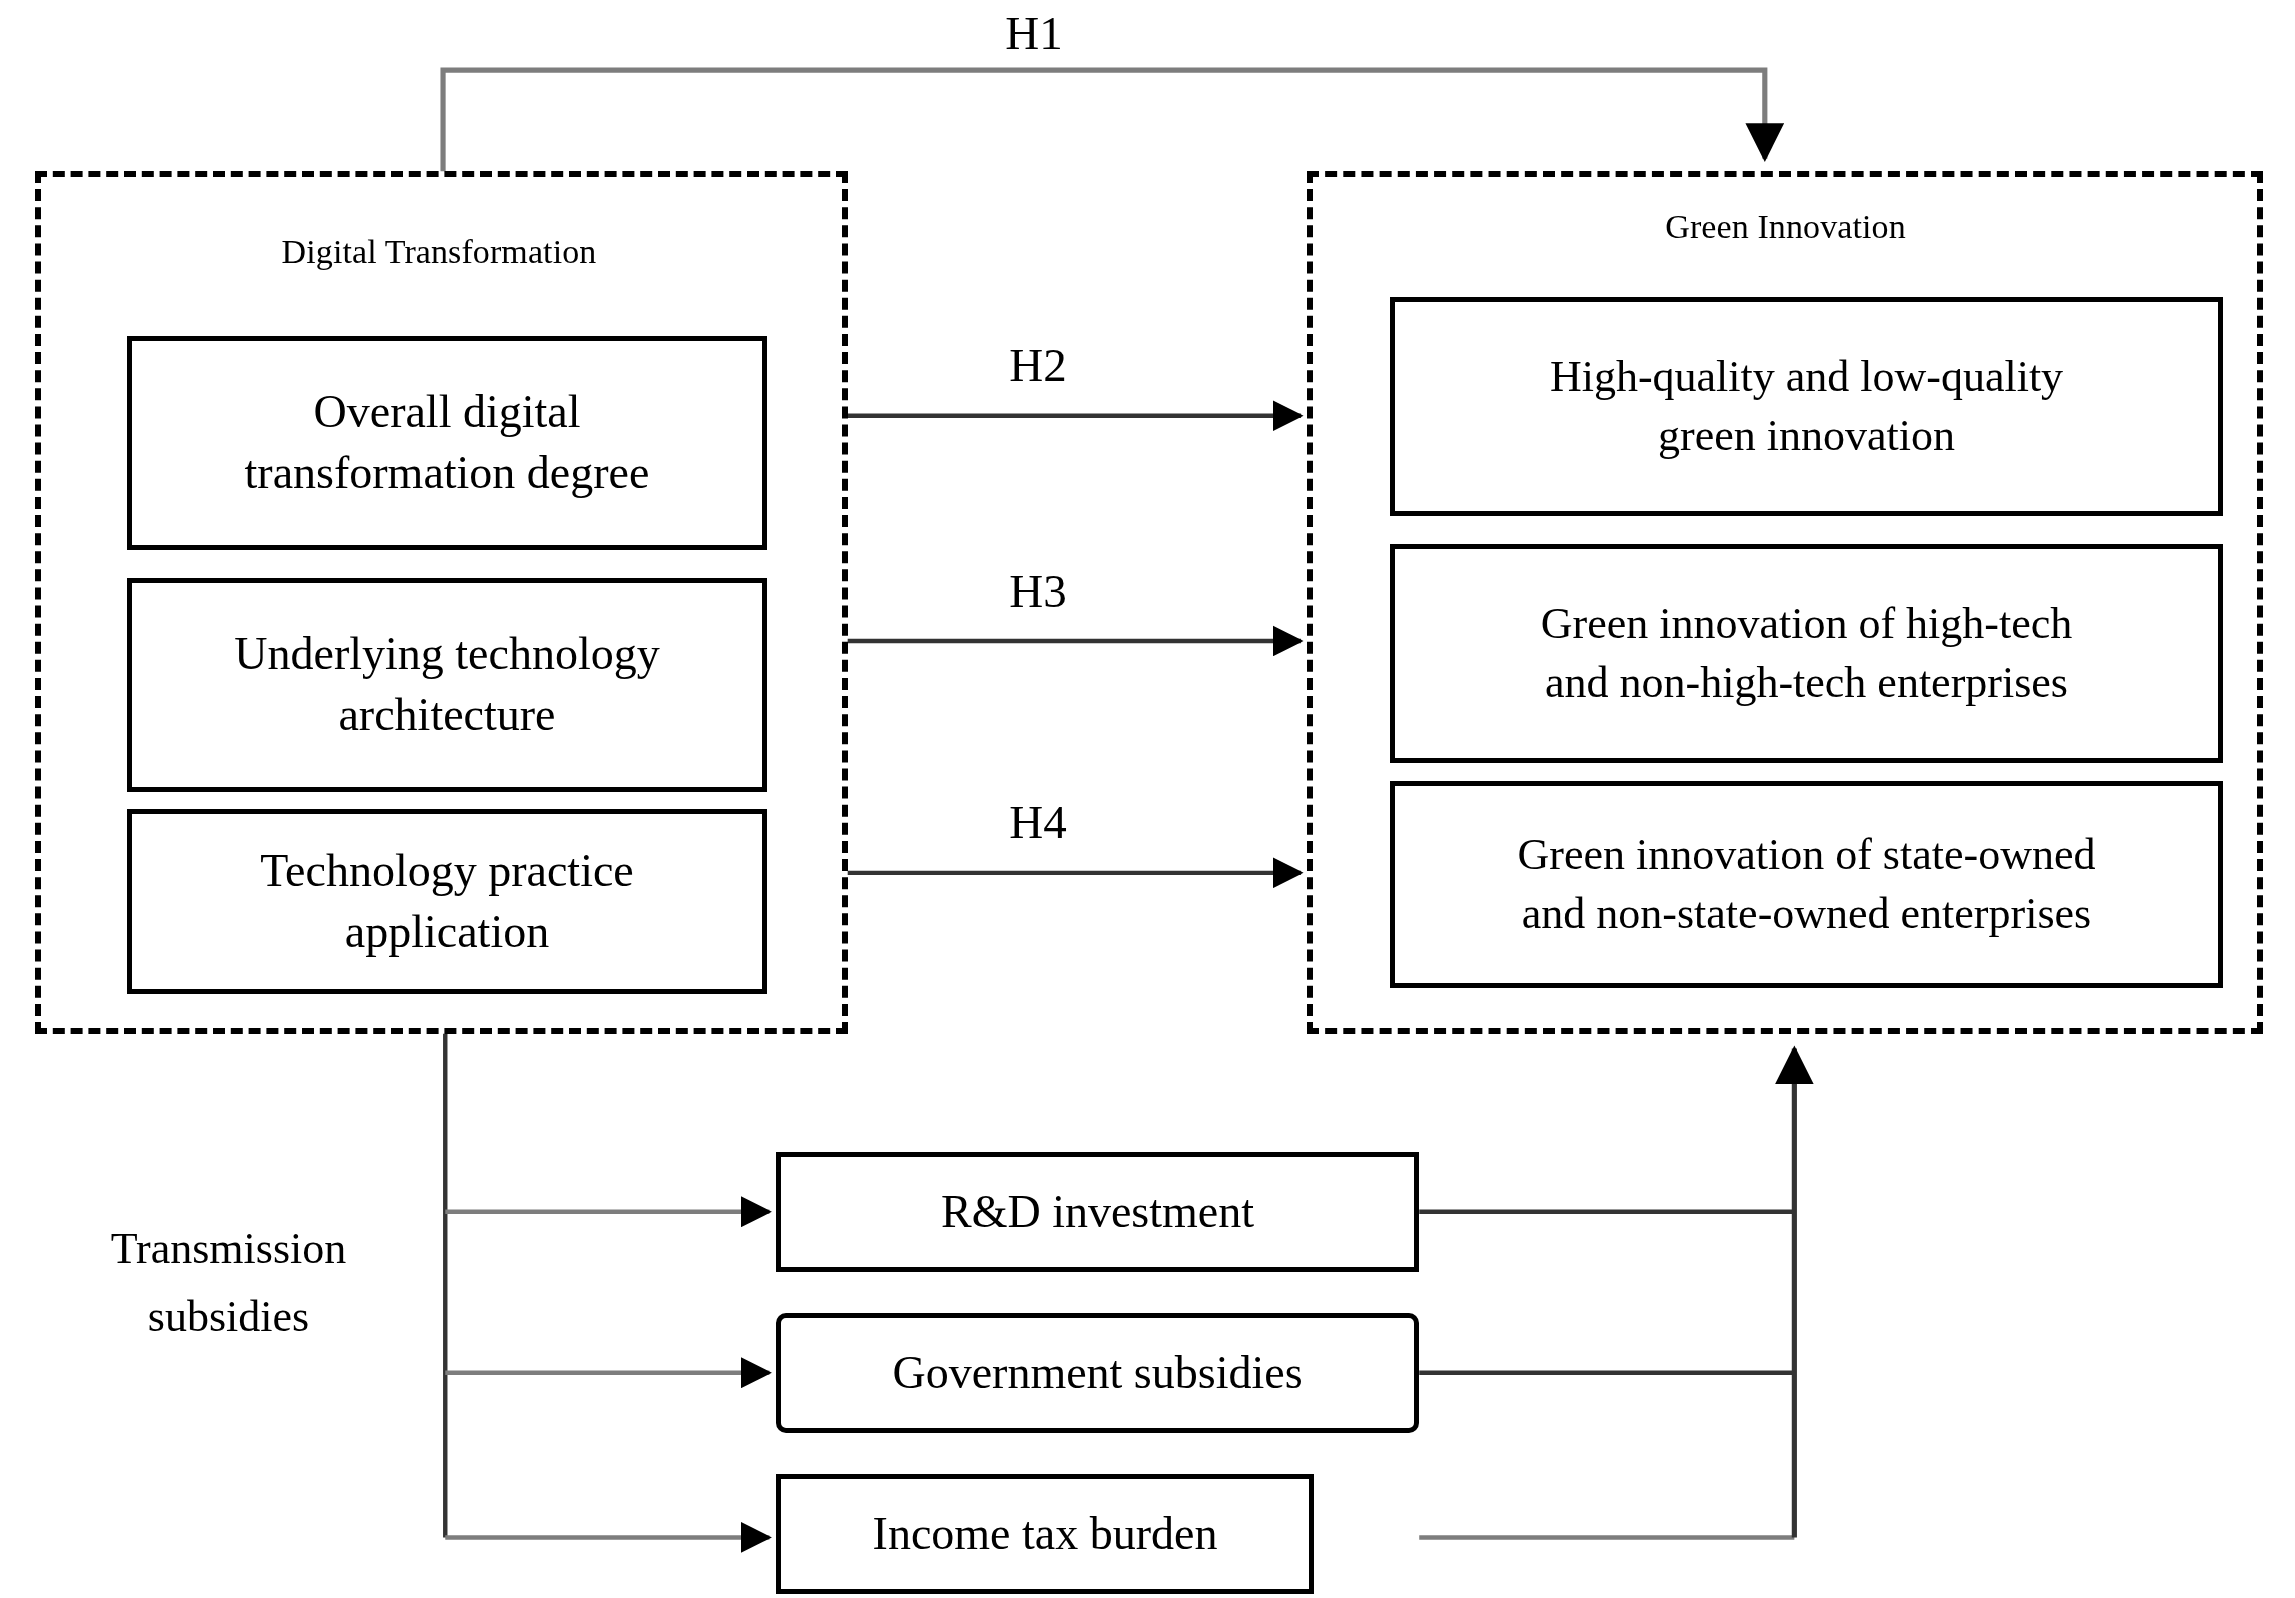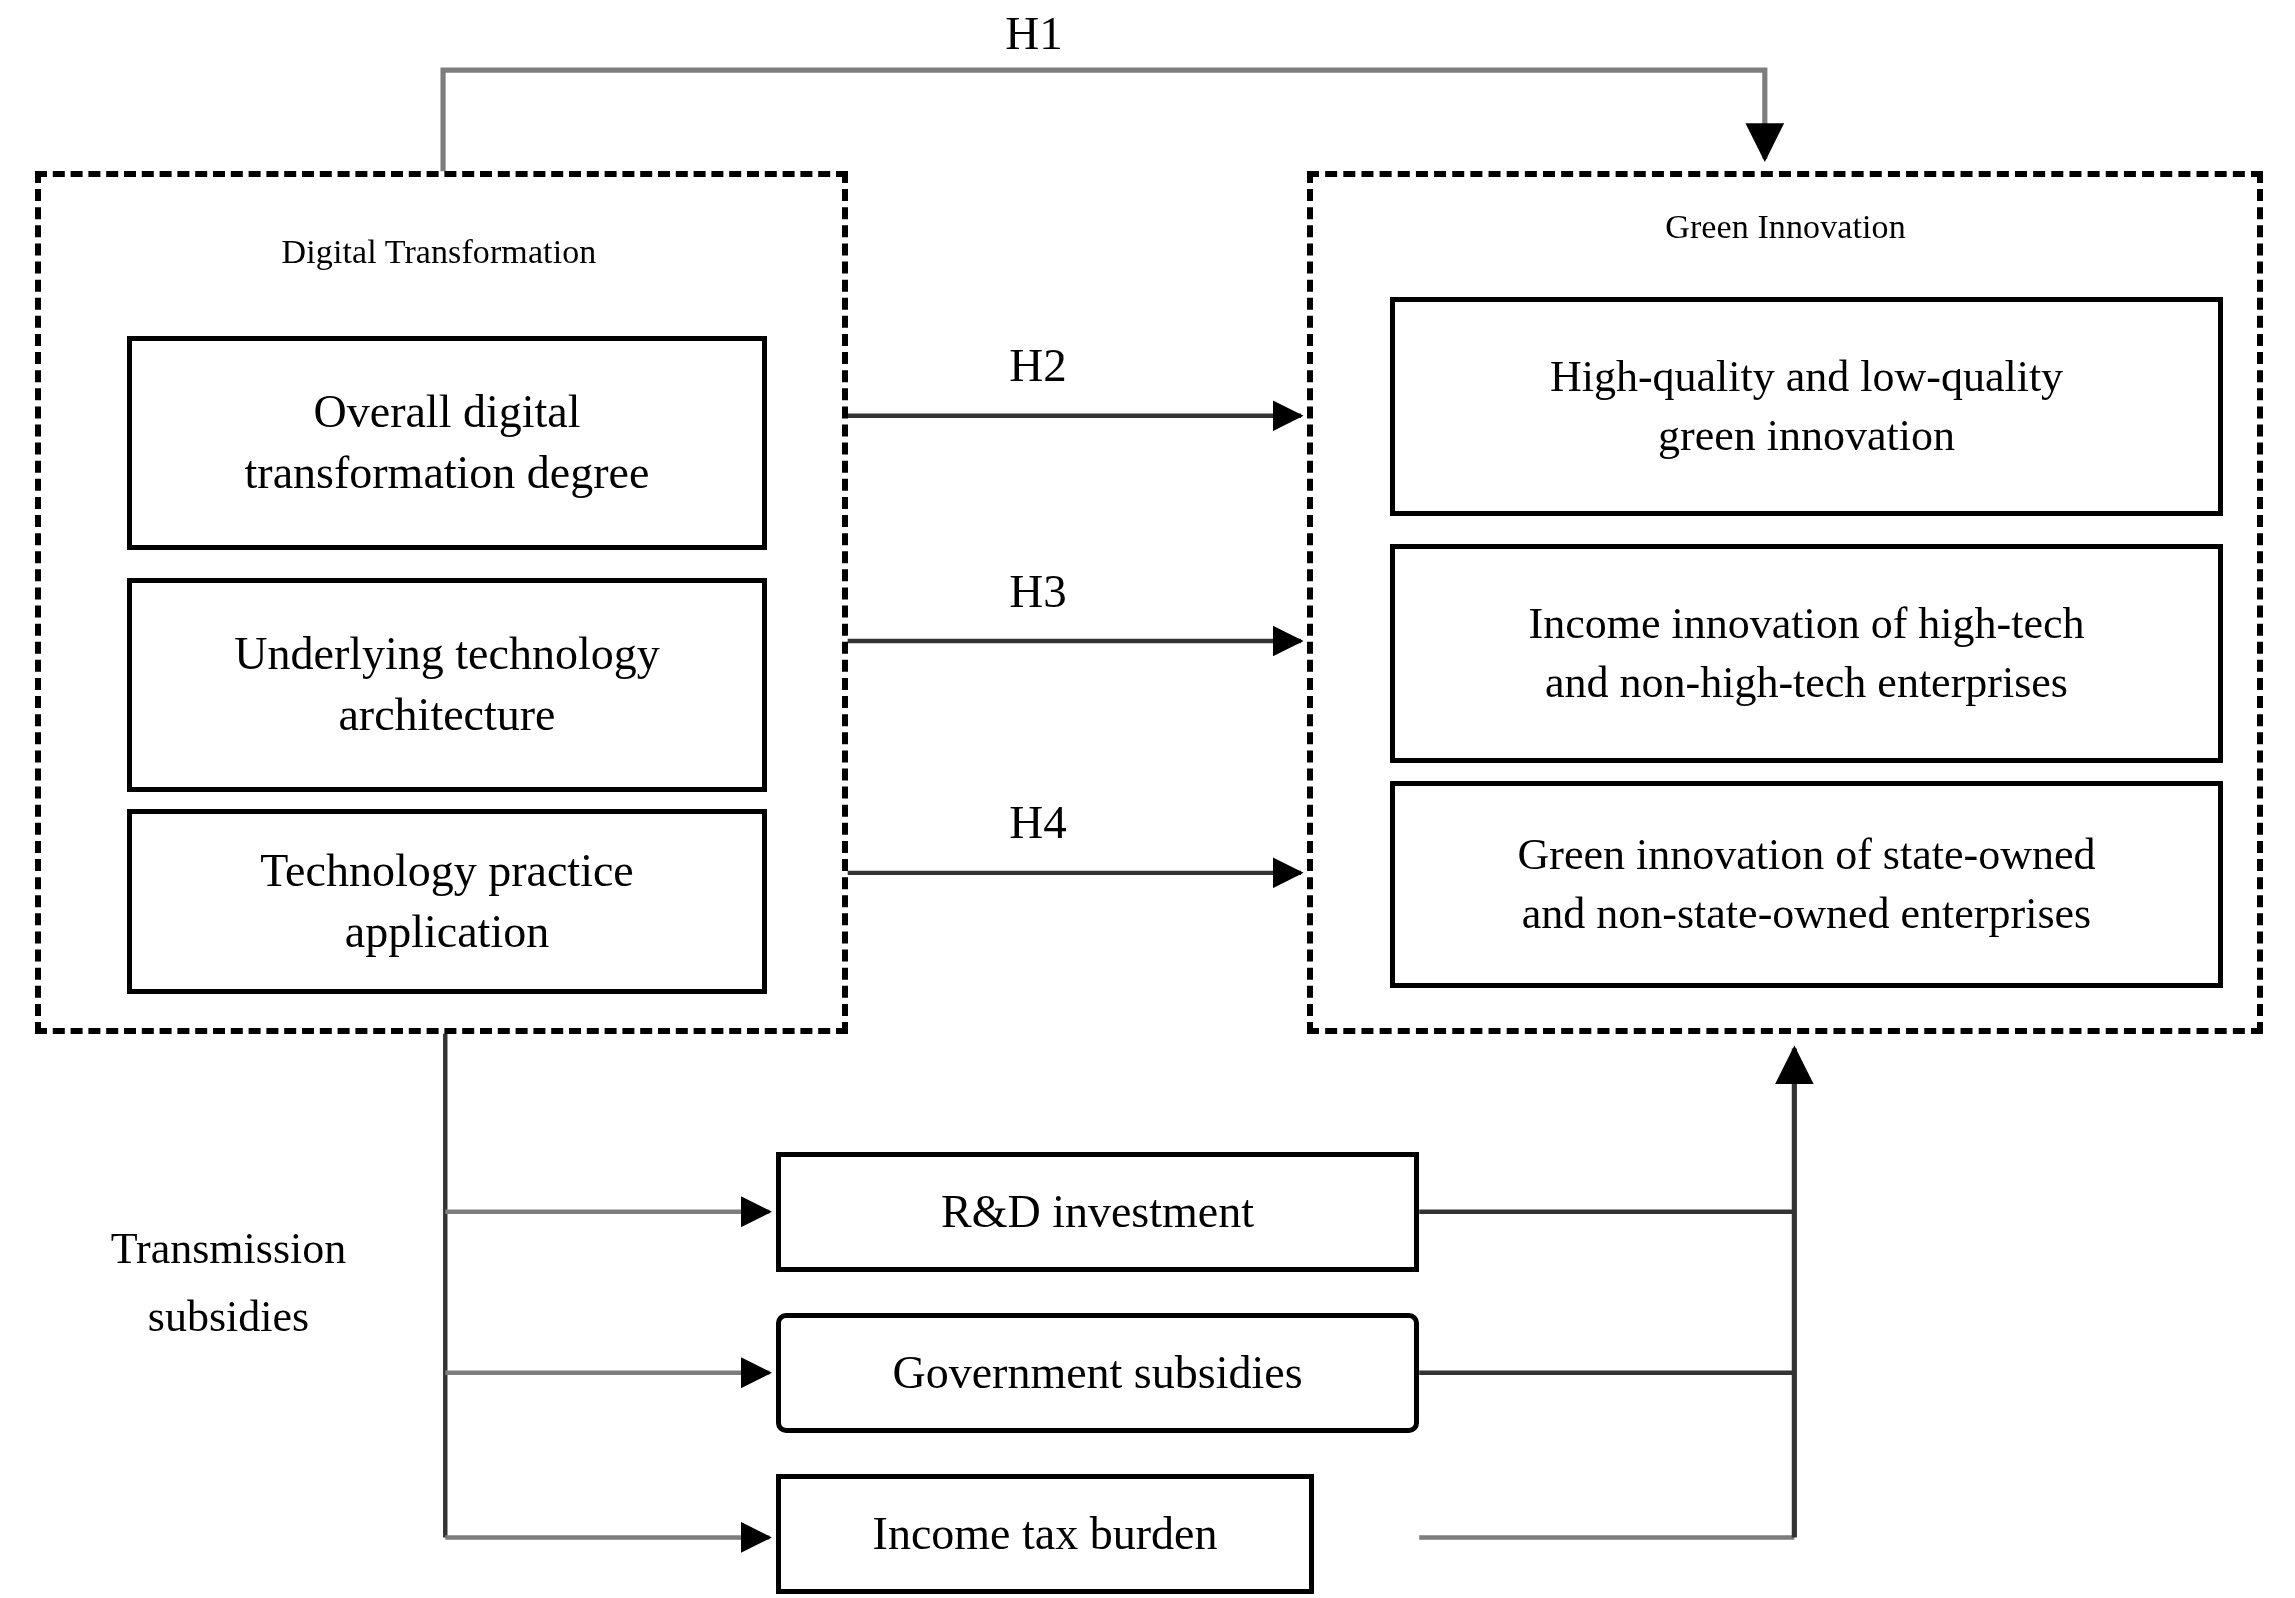--- a/index.html
+++ b/index.html
@@ -137,21 +137,21 @@
   <div class="node-box fs-big" style="left:127px; top:809px; width:640px; height:185px; padding:0 22px;">Technology practice
 application</div>
 
   <div class="group-box" style="left:1307px; top:171px; width:956px; height:863px;"></div>
 
   <div class="group-title" style="left:1322px; top:208px; width:927px;">Green Innovation</div>
 
   <div class="node-box fs-med" style="left:1390px; top:297px; width:833px; height:219px; padding:0 19px;">High-quality and low-quality
 green innovation</div>
 
-  <div class="node-box fs-med" style="left:1390px; top:544px; width:833px; height:219px; padding:0 19px;">Income innovation of high-tech
+  <div class="node-box fs-med" style="left:1390px; top:544px; width:833px; height:219px; padding:0 19px;">Green innovation of high-tech
 and non-high-tech enterprises</div>
 
   <div class="node-box fs-med" style="left:1390px; top:781px; width:833px; height:207px; padding:0 14.8px;">Green innovation of state-owned
 and non-state-owned enterprises</div>
 
   <div class="edge-label" style="left:964px; top:338px; width:148px;">H2</div>
 
   <div class="edge-label" style="left:964px; top:564px; width:148px;">H3</div>
 
   <div class="edge-label" style="left:964px; top:795px; width:148px;">H4</div>

